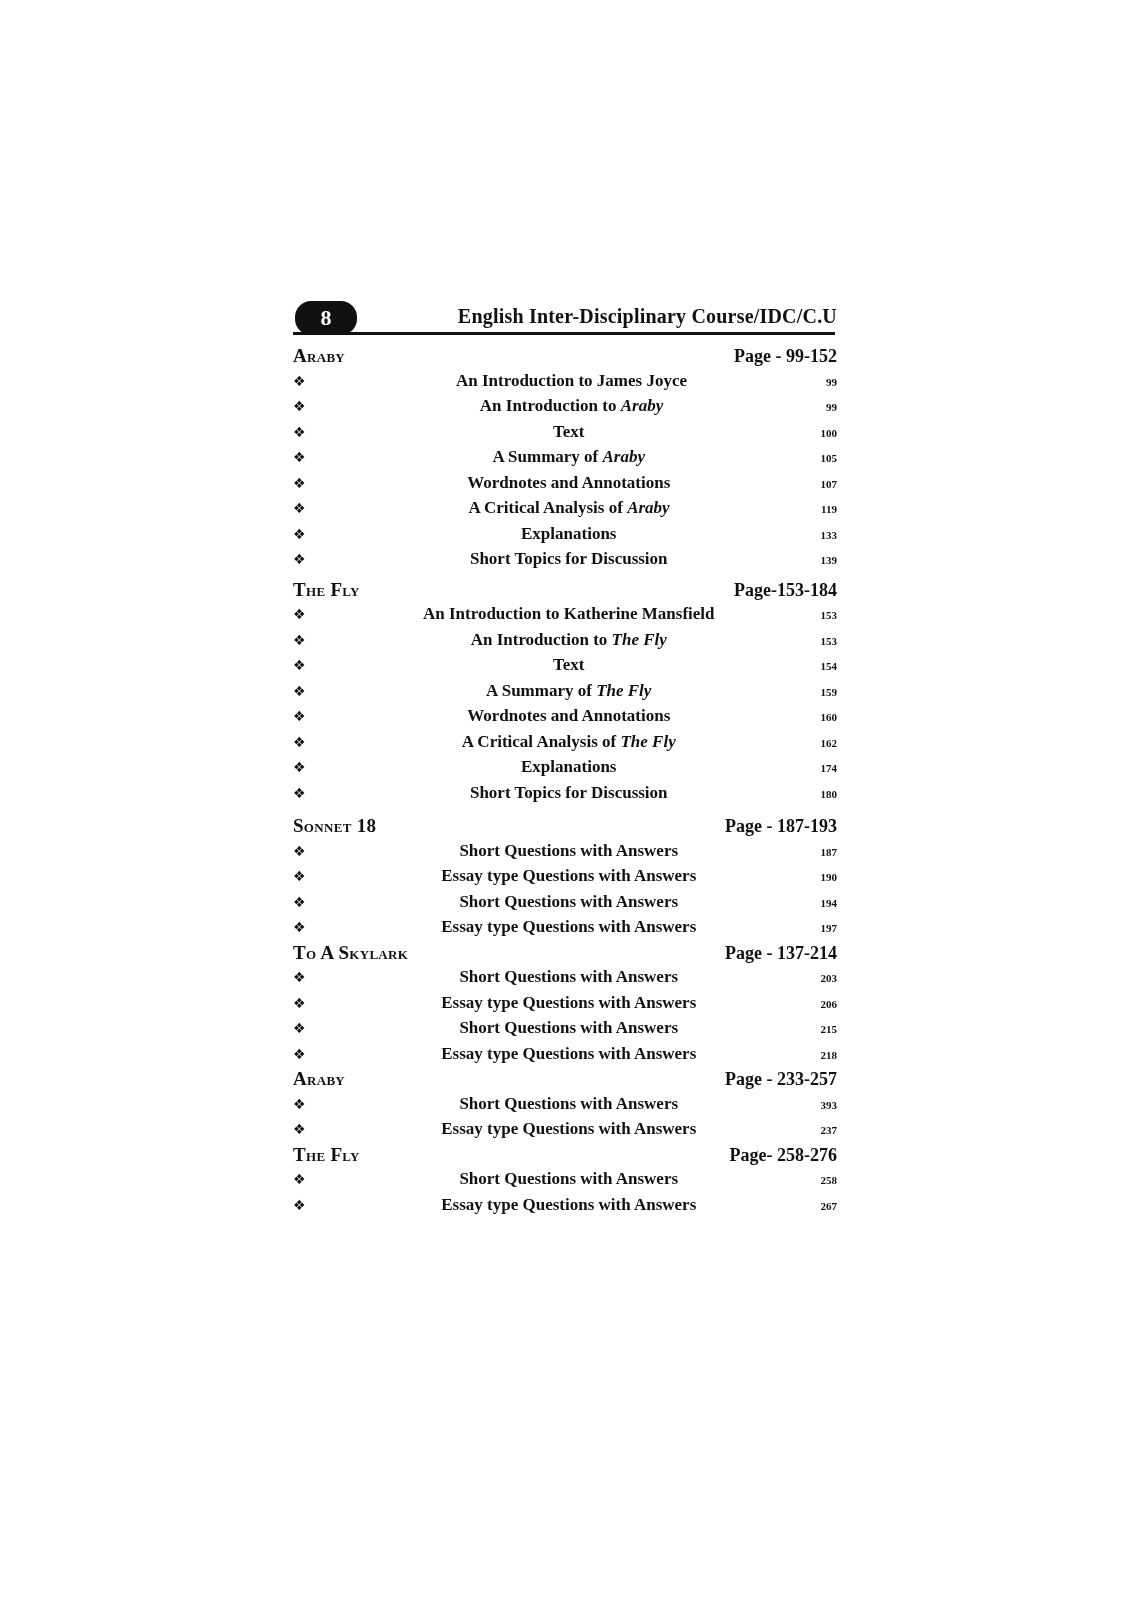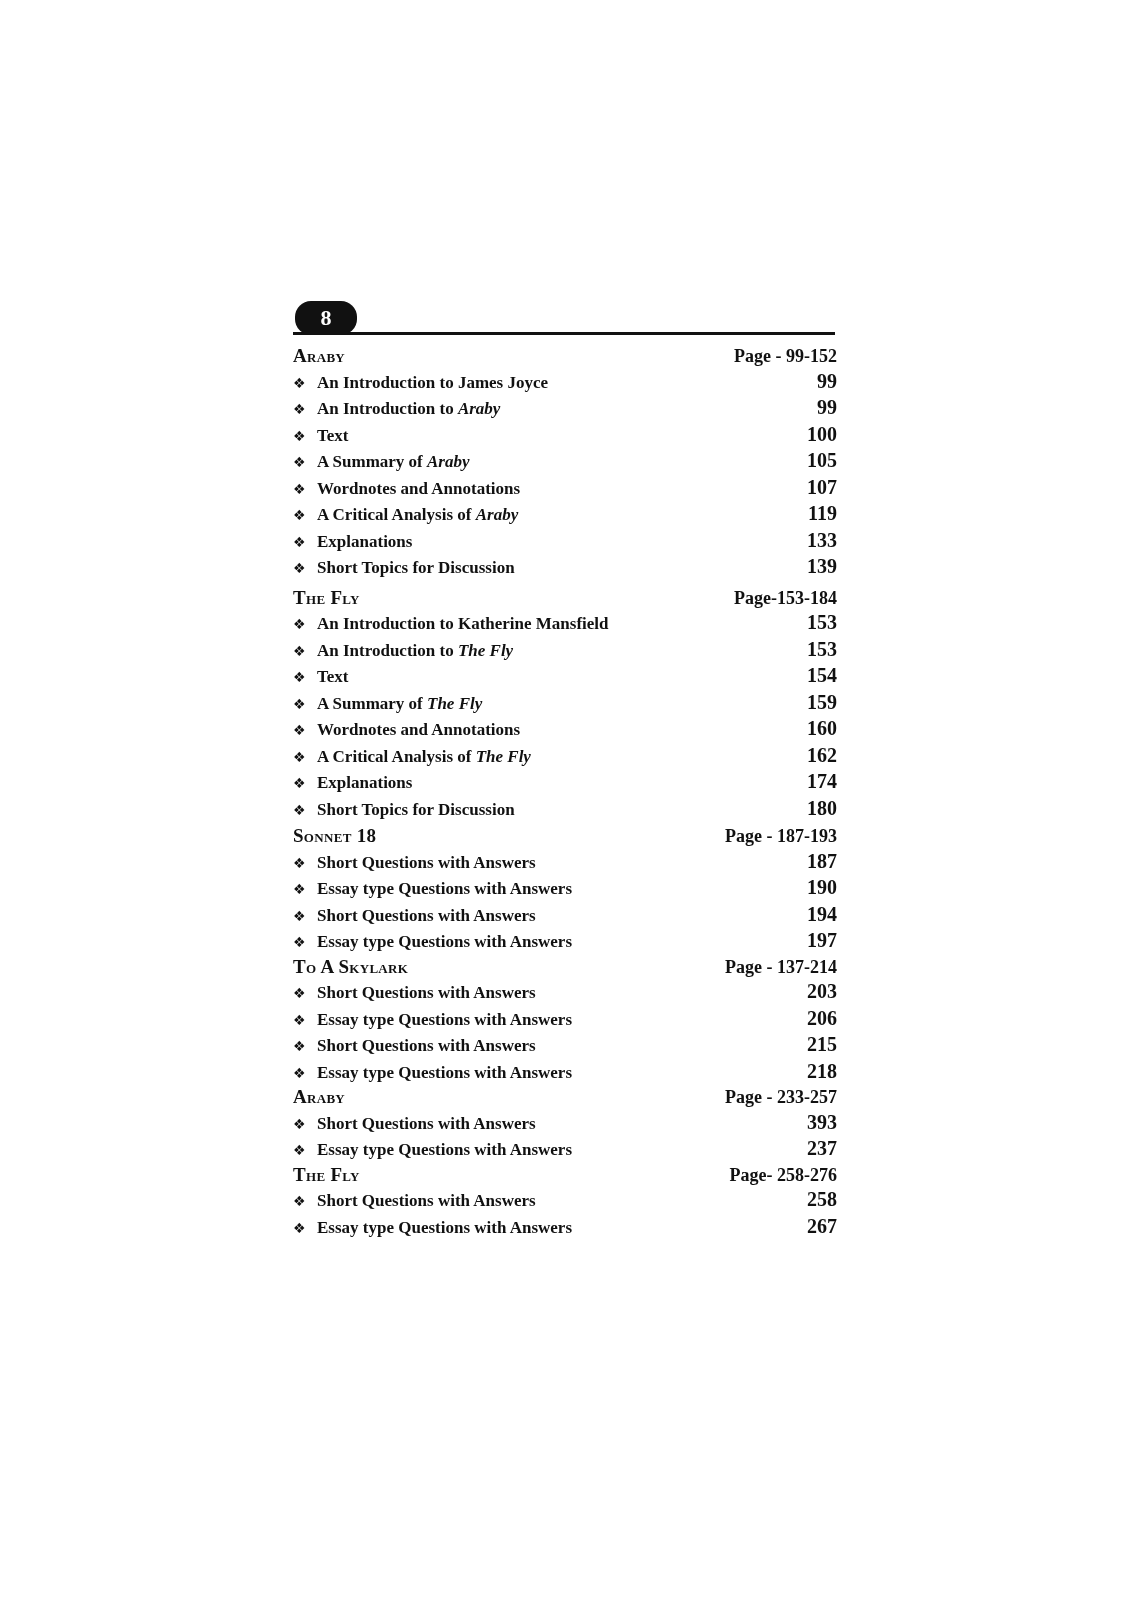--- a/index.html
+++ b/index.html
@@ -20,51 +20,52 @@
   .page-badge span { color:#ffffff; font-size:22px; font-weight:700; line-height:1; }
   .header-title {
     position:absolute; right:0; bottom:7px;
     font-size:20px; font-weight:700; letter-spacing:0.2px; white-space:nowrap;
   }
   .header-rule { position:absolute; left:0; right:2px; bottom:0; height:3px; background:var(--ink); }
 
   
   .toc { margin-top:9px; }
   .toc-section.gap-sm { margin-top:5px; }
-  .toc-section.gap-md { margin-top:2px; }
+  .toc-section.gap-md { margin-top:8px; }
 
   .toc-head {
     display:flex; justify-content:space-between; align-items:baseline;
     line-height:24.5px; font-weight:700;
   }
   .sec-title { font-variant:small-caps; font-size:19px; letter-spacing:0.3px; }
   .sec-pages { font-size:18px; white-space:nowrap; }
 
   .toc-row {
     display:flex; align-items:baseline;
     line-height:24.5px; font-size:17px; font-weight:700;
   }
   .bullet {
     width:24px; flex:0 0 24px; font-size:14px;
     font-family:"DejaVu Sans",sans-serif; color:var(--ink);
   }
-  .entry-label { flex:1 1 auto; }
+  .entry-label { flex:1 1 auto;text-align:center; }
   .entry-italic { font-style:italic; }
-  .entry-page { flex:0 0 auto; text-align:right; font-size:20px; }
+  .entry-page { flex:0 0 auto; text-align:right; font-size:11px; }
 </style>
 </head>
 <body>
 
 <div class="sheet">
   <div class="content">
 
     <header class="page-header">
       <div class="page-badge">
         <span>8</span>
       </div>
+      <div class="header-title">English Inter-Disciplinary Course/IDC/C.U</div>
       <div class="header-rule"></div>
     </header>
 
     <main class="toc">
         <section class="toc-section">
           <div class="toc-head">
             <span class="sec-title">Araby</span>
             <span class="sec-pages">Page - 99-152</span>
           </div>
           <div class="toc-row">

